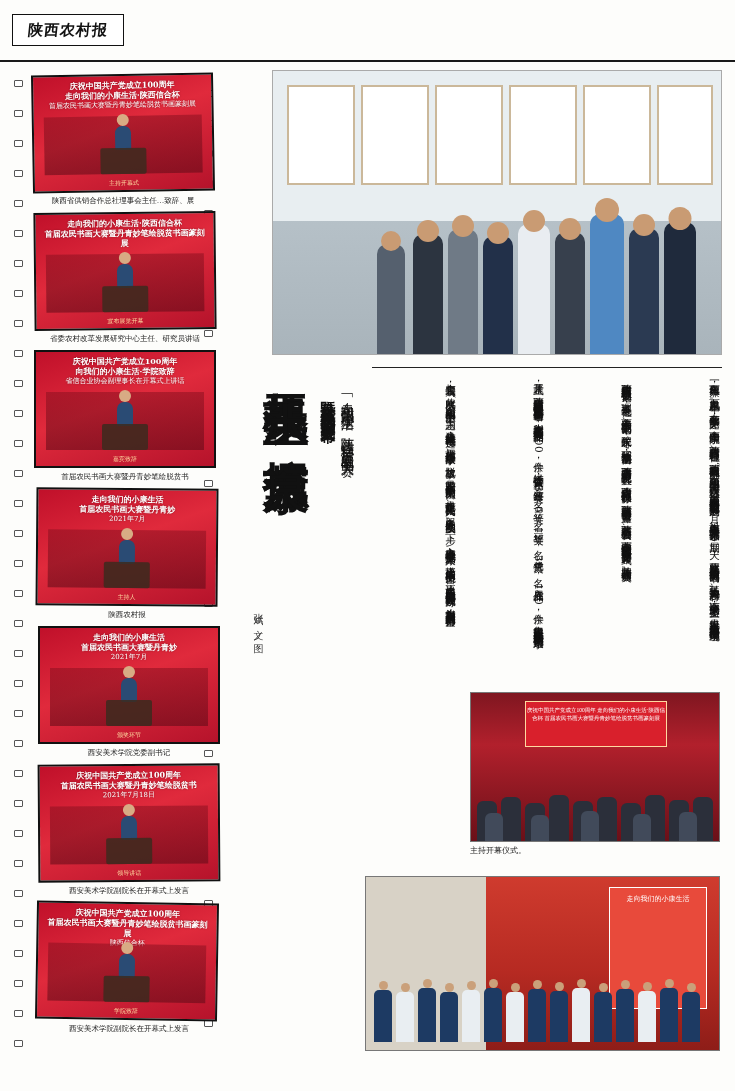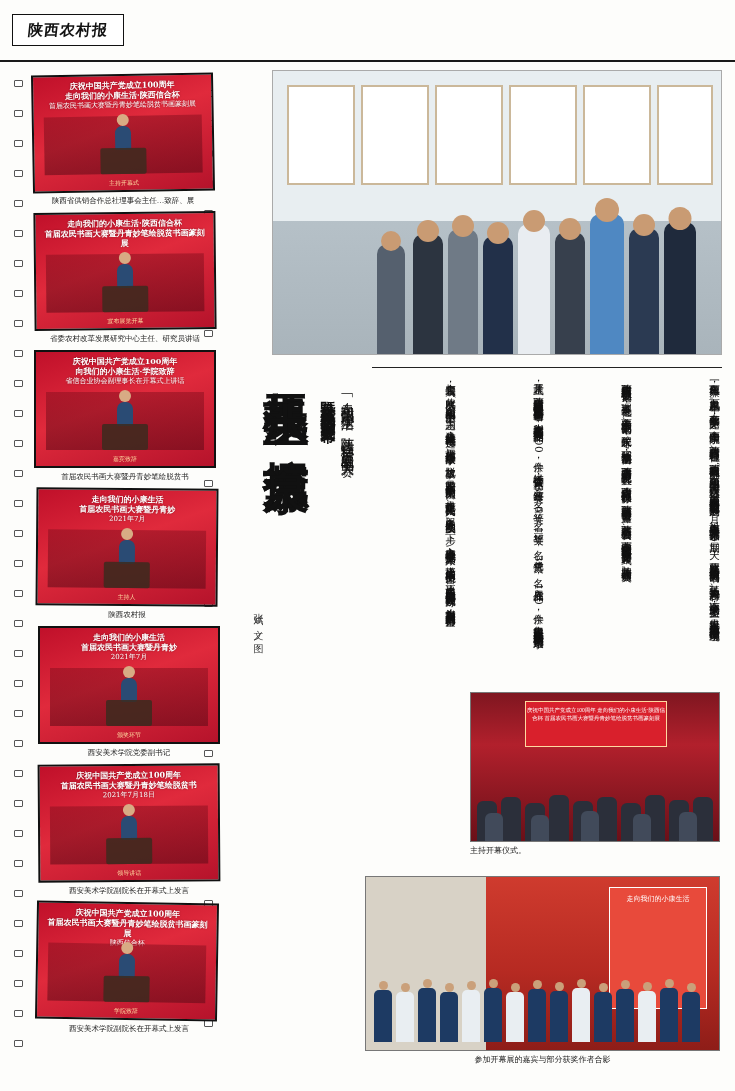--- a/index.html
+++ b/index.html
@@ -479,15 +479,14 @@
       <i style="left:162px;width:18px;height:53px"></i>
       <i style="left:184px;width:18px;height:51px"></i>
       <i class="w" style="left:206px;width:18px;height:54px"></i>
       <i style="left:228px;width:18px;height:50px"></i>
       <i style="left:250px;width:18px;height:53px"></i>
       <i class="w" style="left:272px;width:18px;height:51px"></i>
       <i style="left:294px;width:18px;height:54px"></i>
       <i style="left:316px;width:18px;height:50px"></i>
     </div>
   </div>
-  <div class="photo-cap" style="left:365px;top:1054px;width:355px;">参加开幕展的嘉宾与部分获奖作者合影</div>
 
 </div>
 
 </body></html>

